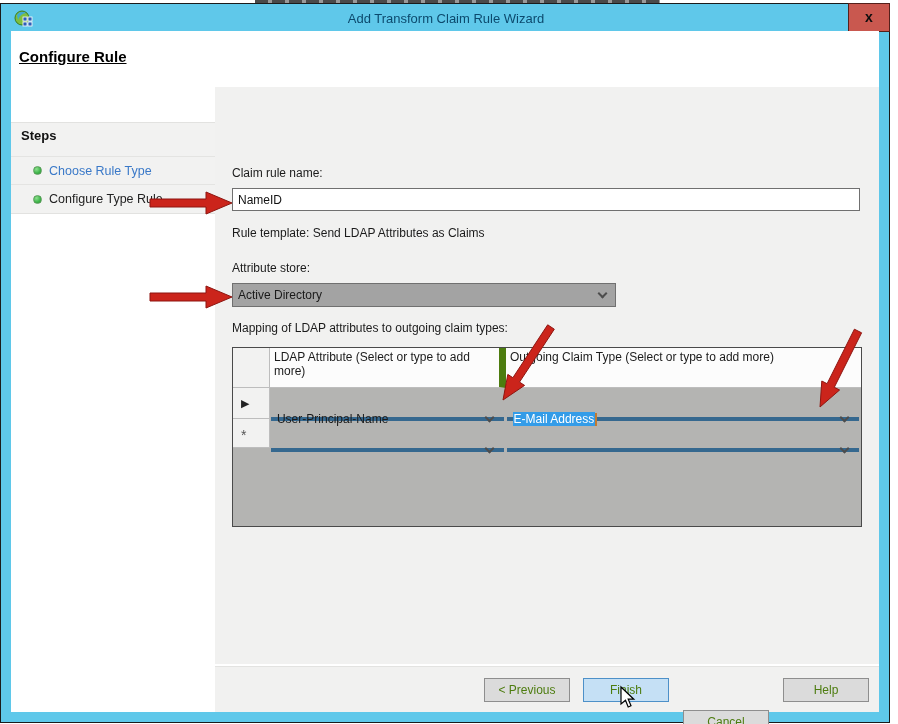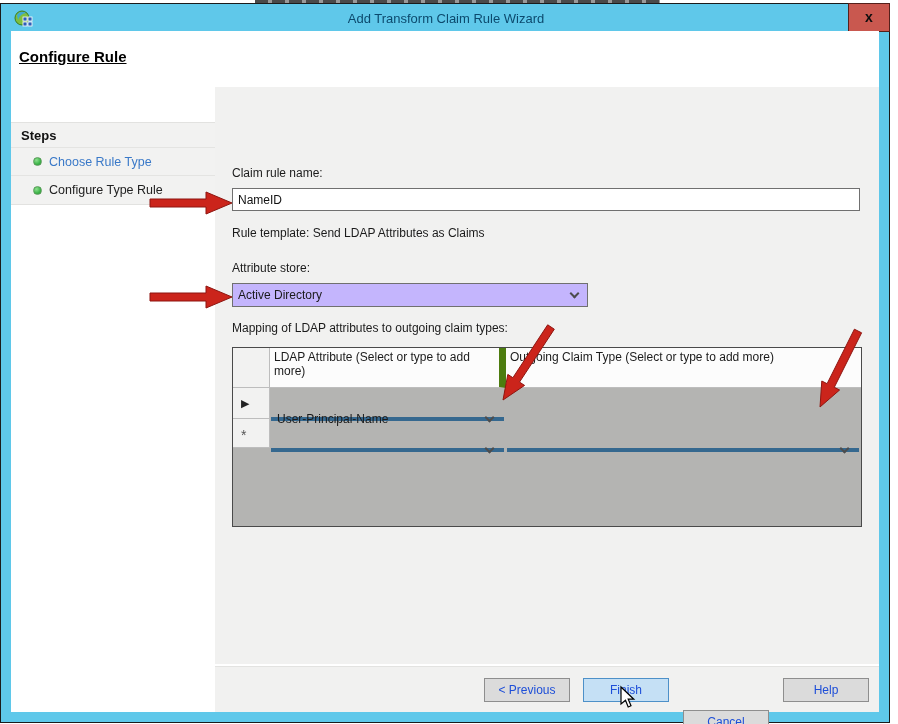--- a/index.html
+++ b/index.html
@@ -22,21 +22,21 @@
     text-align:center; line-height:27px; cursor:pointer; }
 
   #body { left:10px; top:27px; width:868px; height:681px; background:#ffffff; }
 
   #page-heading { left:8px; top:17px; font-size:15px; font-weight:bold; color:#000;text-decoration:underline; }
 
   
   #sidebar { left:0; top:56px; width:204px; height:625px; background:#ffffff; }
   #steps-box { left:0; top:35px; width:204px; border-top:1px solid #e2e2e0;
     border-bottom:1px solid #e2e2e0; background:#F2F2F1; }
-  #steps-header { height:25px; line-height:25px; padding-left:10px; font-size:13px;
+  #steps-header { height:34px; line-height:25px; padding-left:10px; font-size:13px;
     font-weight:bold; border-bottom:1px solid #e4e4e2; color:#111; }
   .step-row { height:28px; display:flex; align-items:center; padding-left:22px;
     border-bottom:1px solid #e4e4e2; }
   .step-row:last-child { border-bottom:none; }
   .step-dot { width:9px; height:9px; border-radius:50%; margin-right:7px;
     background:radial-gradient(circle at 35% 30%, #8fe08f, #3DB549 60%, #2d8f37);
     border:1px solid #5a9c5a; }
   .step-label { font-size:12.5px; }
   .step-link { color:#3A79C8; }
   .step-current { color:#222; }
@@ -44,21 +44,21 @@
   
   #main { left:204px; top:56px; width:664px; height:577px; background:#F1F1F0; }
   .lbl { font-size:12px; color:#1b1b1b; }
   #description { left:17px; top:9px; width:624px; font-size:12px; line-height:1.45; color:#1b1b1b; }
   #claim-label { left:17px; top:79px; }
   #claim-input { left:17px; top:101px; width:628px; height:23px; background:#fff;
     border:1px solid #707070; font-size:12px; padding:0 5px;
     font-family:"Liberation Sans",sans-serif; color:#111; }
   #rule-template { left:17px; top:139px; }
   #store-label { left:17px; top:174px; }
-  #store-select { left:17px; top:196px; width:356px; height:24px; background:#c4b5fd;
+  #store-select { left:17px; top:196px; width:384px; height:24px; background:#a3a3a3;
     border:1px solid #707070; display:flex; align-items:center; cursor:pointer; }
   #store-value { font-size:12px; padding-left:5px; flex:1; }
   .chev { width:7px; height:7px; border-right:2px solid #4d4d4d;
     border-bottom:2px solid #4d4d4d; transform:rotate(45deg); margin-right:9px; margin-top:-3px; }
   #mapping-label { left:17px; top:234px; }
 
   
   #grid { left:17px; top:260px; width:630px; height:180px; background:#B4B4B2;
     border:1px solid #4a4a4a; }
   .g-header { display:flex; height:40px; }
@@ -81,21 +81,21 @@
     display:flex; align-items:center; cursor:pointer; }
   .combo-text { font-size:12px; flex:1; padding-left:4px; white-space:nowrap; overflow:hidden; }
   .sel-hl { background:#339CE8; color:#fff; padding:1px 1px; }
   .caret { display:inline-block; width:2px; height:13px; background:#C17A30; vertical-align:middle; }
 
   
   #btnbar { left:204px; top:635px; width:664px; height:46px; background:#F1F1F0;
     border-top:1px solid #e3e3e1; }
   .btn { position:absolute; top:11px; width:86px; height:24px; background:#DBDBDB;
     border:1px solid #8E8E8E; font-size:12px; text-align:center; line-height:22px;
-    color:#1d4ed8; cursor:pointer; }
+    color:#4d7c0f; cursor:pointer; }
   #btn-previous { left:269px; }
   #btn-finish  { left:368px; background:#C5E0F5; border:1px solid #4D90C8; }
   #btn-cancel  { left:468px;margin-top:32px; }
   #btn-help    { left:568px; }
 
   #overlay { left:0; top:0; width:898px; height:724px; pointer-events:none; }
 </style>
 </head>
 <body>
 
@@ -164,20 +164,26 @@
         <div class="g-row">
           <div class="g-sel">
             <span class="sel-glyph">▶</span>
           </div>
           <div class="g-cell c1">
             <div class="combo">
               <span class="combo-text">User-Principal-Name</span>
               <span class="chev"></span>
             </div>
           </div>
+          <div class="g-cell c2">
+            <div class="combo">
+              <span class="combo-text"><span class="sel-hl">E-Mail Address</span><span class="caret"></span></span>
+              <span class="chev"></span>
+            </div>
+          </div>
         </div>
 
         <div class="g-row r2">
           <div class="g-sel">
             <span class="sel-glyph new">*</span>
           </div>
           <div class="g-cell c1">
             <div class="combo">
               <span class="combo-text"></span>
               <span class="chev"></span>

